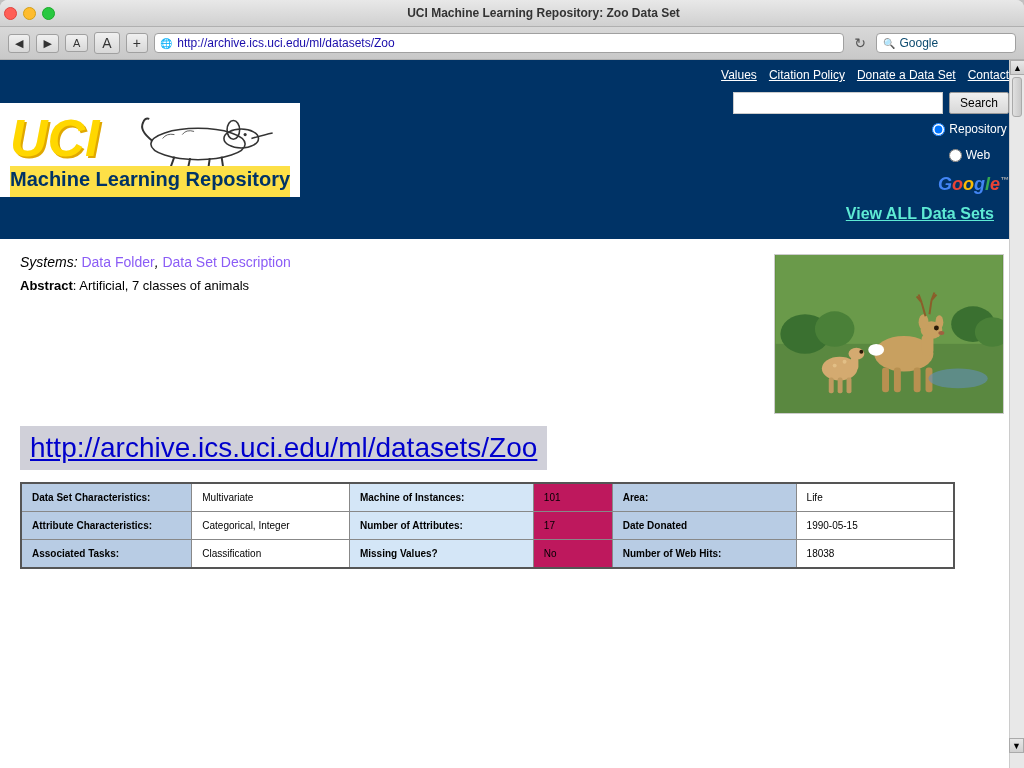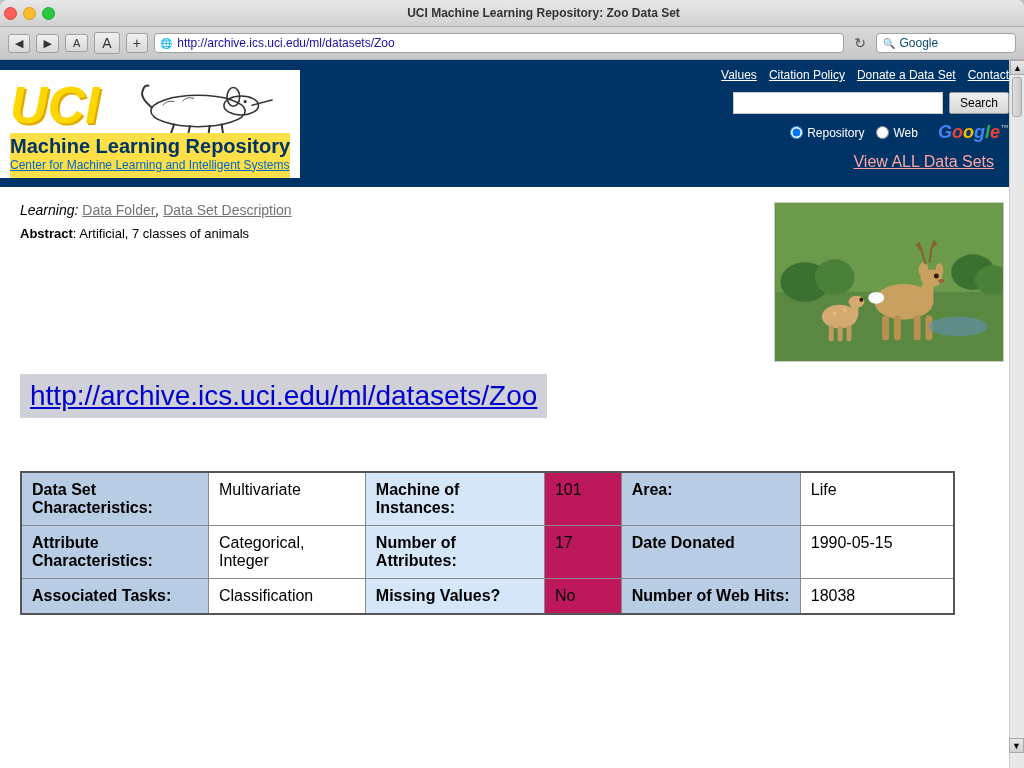--- a/index.html
+++ b/index.html
@@ -231,38 +231,39 @@
       cursor: pointer;
       border-radius: 2px;
     }
 
     .radio-row {
       display: flex;
       align-items: center;
       gap: 12px;
       color: white;
       font-size: 12px;
+      flex-direction: column;
     }
 
     .radio-group {
       display: flex;
       align-items: center;
       gap: 4px;
     }
 
     .view-all-row {
       display: flex;
       justify-content: flex-end;
       padding: 6px 15px 8px;
     }
 
     .view-all-link {
-      color: #fca5a5;
+      color: #5eead4;
       font-size: 16px;
-      font-weight: normal;
+      font-weight: bold;
       text-decoration: underline;
       cursor: pointer;
     }
 
     
     .main-content {
       padding: 15px 20px;
     }
 
     .dataset-title {
@@ -273,22 +274,21 @@
     }
 
     .download-line {
       font-size: 14px;
       font-style: italic;
       margin-bottom: 8px;
       color: #000;
     }
 
     .download-link {
-      color: #737373;
-      text-decoration: underline;
+      color: #8b5cf6;
       font-style: normal;
       cursor: pointer;
       text-align: center;
     }
 
     .abstract-line {
       font-size: 13px;
       margin-bottom: 12px;
     }
 
@@ -327,22 +327,21 @@
       color: #0000cc;
       text-decoration: underline;
       cursor: pointer;
     }
 
     
     .data-table {
       border-collapse: collapse;
       width: 95%;
       border: 2px solid #555;
-      font-size: 16px;
-      margin-top: 41px;
+      font-size: 10px;
     }
 
     .data-table td {
       border: 1px solid #888;
       padding: 8px 10px;
       vertical-align: top;
     }
 
     .data-table .label-cell {
       background: #b8cce4;
@@ -465,21 +464,20 @@
               <path d="M42 38 Q25 25 30 15 Q32 8 38 10" fill="none" stroke="#333" stroke-width="2.5"></path>
 
               <circle cx="160" cy="30" r="2" fill="#333"></circle>
 
               <path d="M55 35 Q60 28 70 30" fill="none" stroke="#333" stroke-width="1"></path>
               <path d="M80 30 Q85 23 95 26" fill="none" stroke="#333" stroke-width="1"></path>
             </svg>
           </div>
           <div style="background:#fde047; padding: 2px 0 6px 0;">
             <div class="repo-title">Machine Learning Repository</div>
-            <div class="repo-subtitle">Center for Machine Learning and Intelligent Systems</div>
           </div>
         </div>
 
         <div class="header-right">
           <div class="header-nav-links">
             <span class="header-nav-link">Values</span>
             <span class="header-nav-link">Citation Policy</span>
             <span class="header-nav-link">Donate a Data Set</span>
             <span class="header-nav-link">Contact</span>
           </div>
@@ -506,21 +504,21 @@
         </div>
 
       </div>
     </div>
 
     <div class="main-content">
 
       <div class="dataset-header-area">
         <div class="dataset-info">
           <div class="download-line">
-            <span>Learning:</span>
+            <span>Systems:</span>
             <span class="download-link">Data Folder</span>,
             <span class="download-link">Data Set Description</span>
           </div>
           <div class="abstract-line">
             <strong>Abstract</strong>: <span>Artificial, 7 classes of animals</span>
           </div>
         </div>
 
         <div class="zoo-image">
           <svg class="zoo-svg" viewBox="0 0 230 160">

